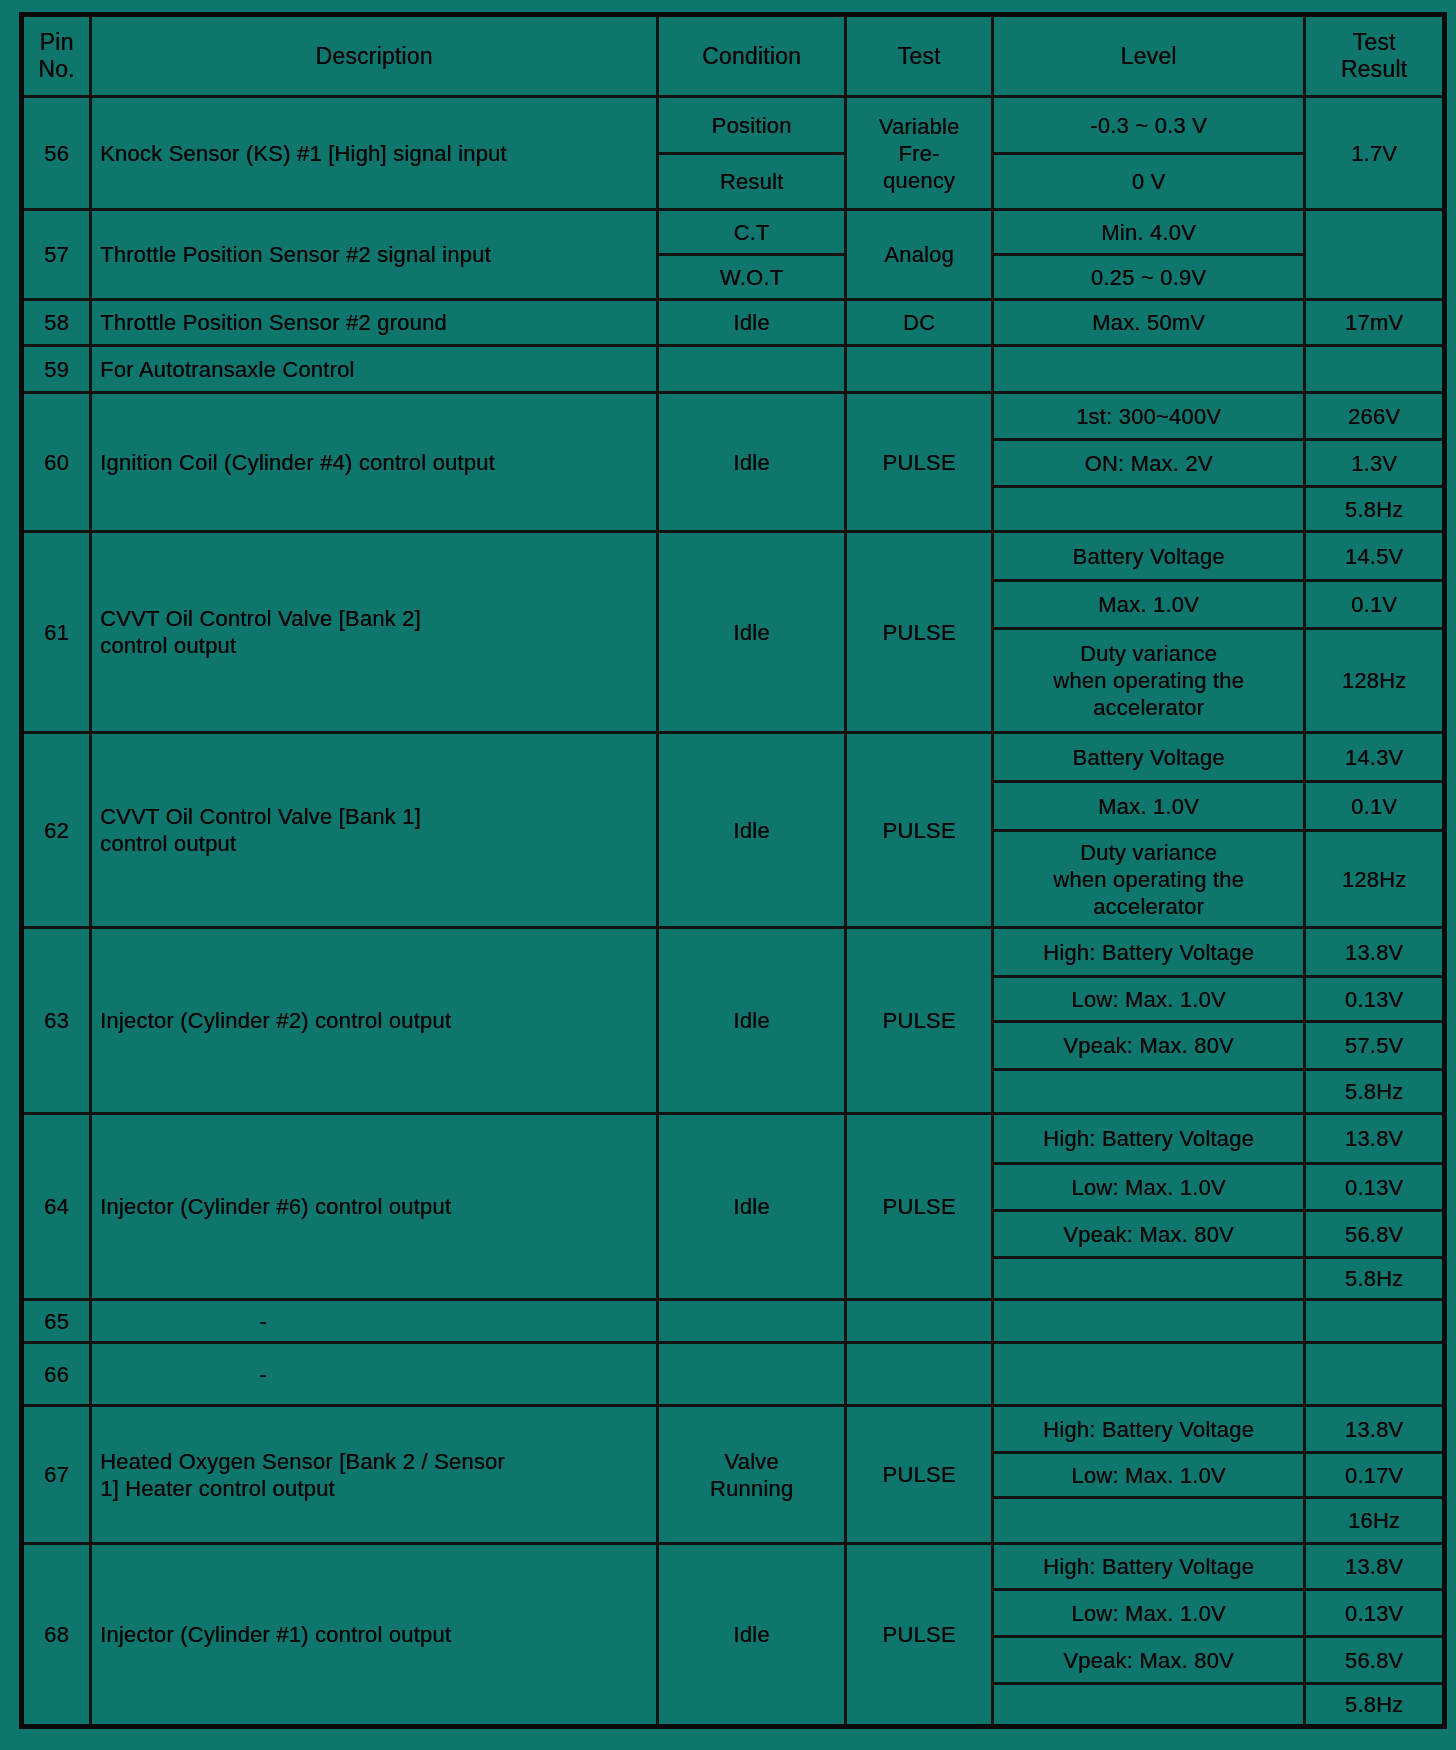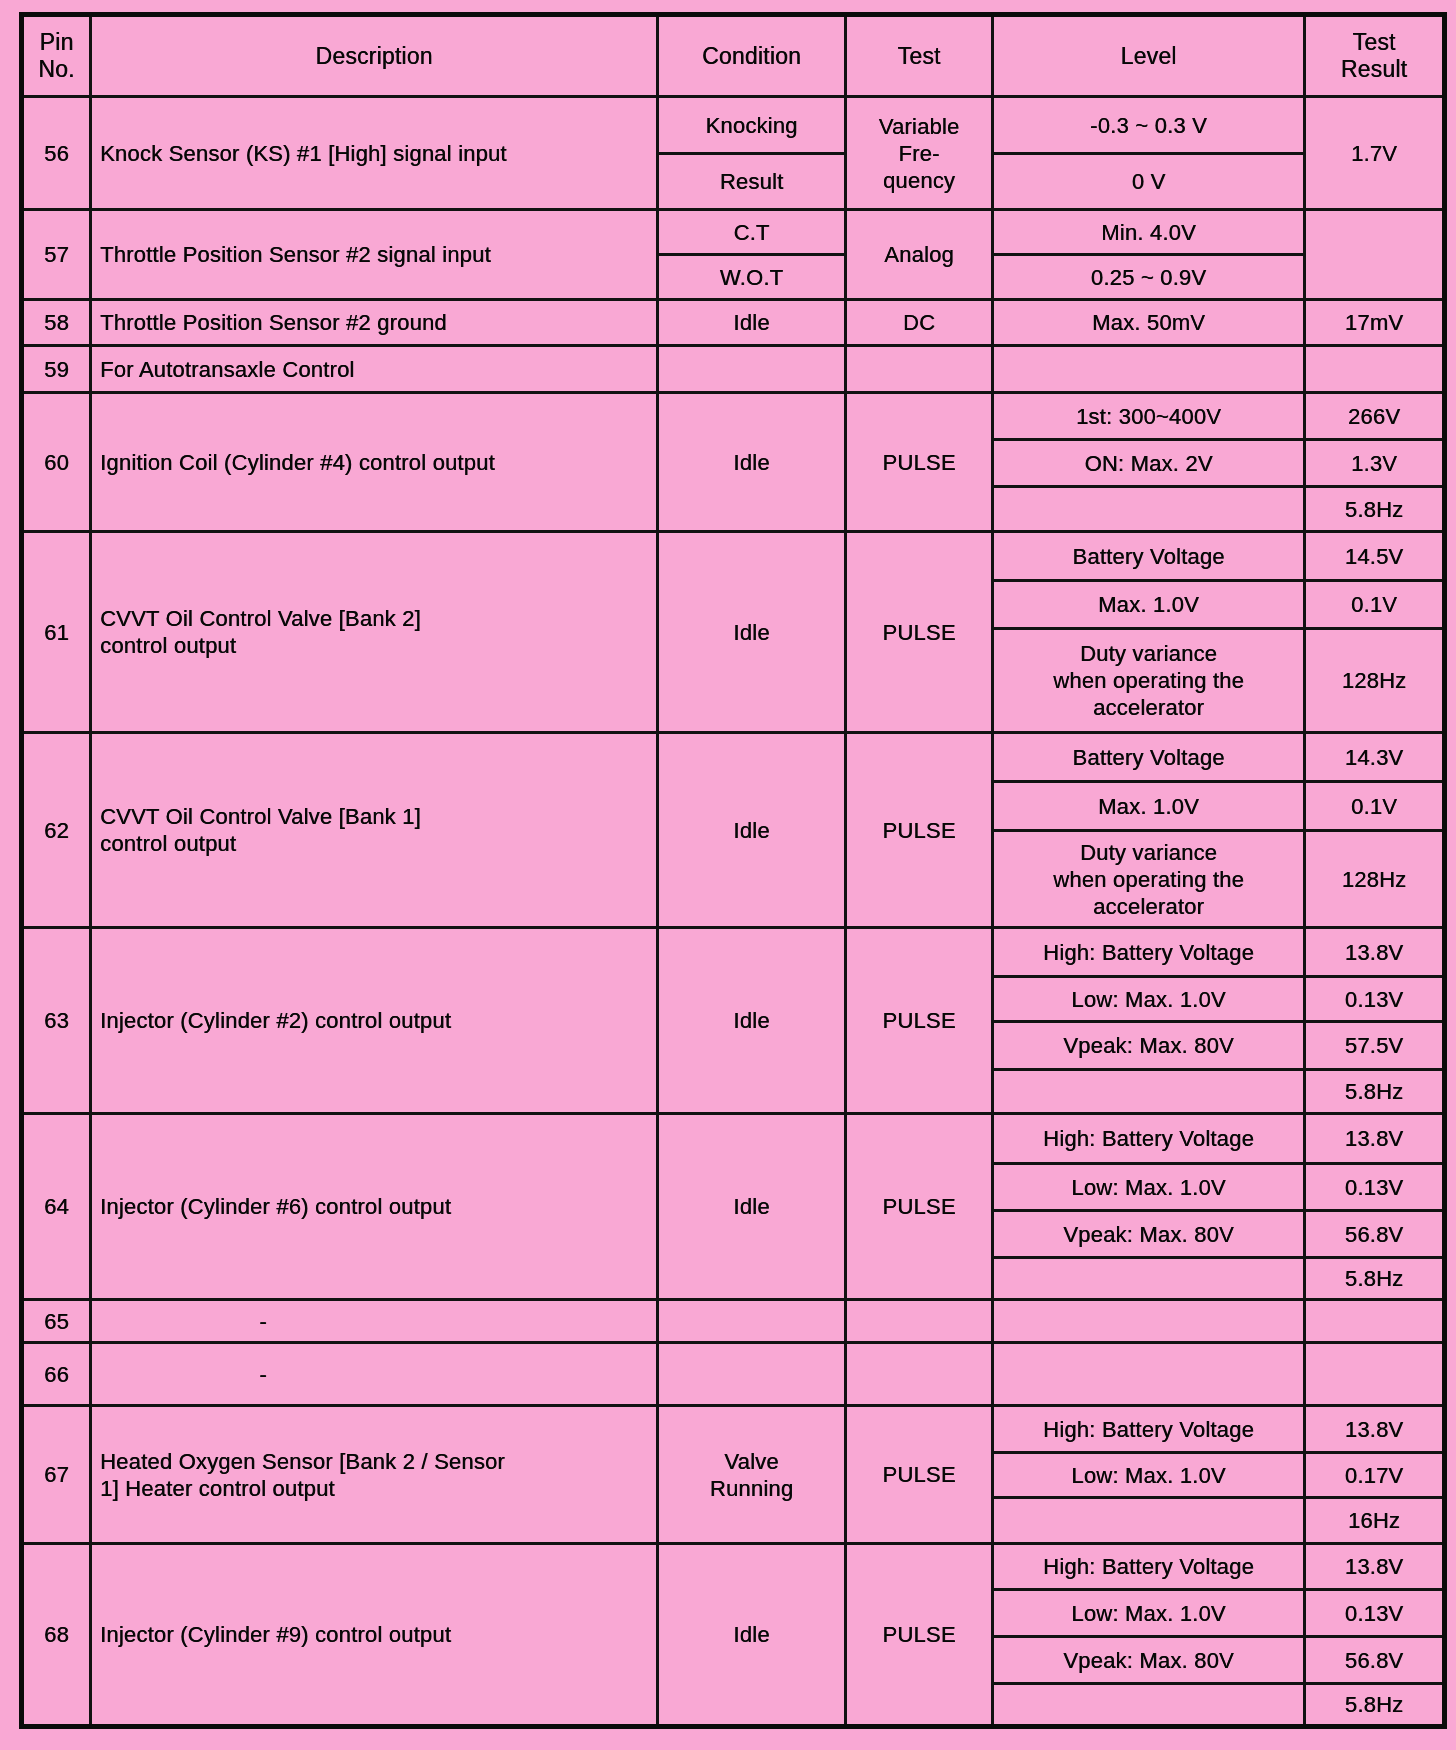--- a/index.html
+++ b/index.html
@@ -5,21 +5,21 @@
   * { box-sizing: border-box; }
   html, body { margin: 0; padding: 0; }
   body {
     width: 1456px; height: 1750px;
     background: #f6f6f4;
     font-family: "Liberation Sans", sans-serif;
   }
   .page {
     position: relative;
     width: 1456px; height: 1750px;
-    background: #f9a8d4;
+    background: #0f766e;
     overflow: hidden;
   }
   table.pin-table {
     position: absolute;
     left: 19px; top: 12px;
     width: 1423px;
     border-collapse: collapse;
     table-layout: fixed;
     border: 5px solid #0b0b0b;
   }
@@ -63,21 +63,21 @@
       <th>Condition</th>
       <th>Test</th>
       <th>Level</th>
       <th class="ml">Test
 Result</th>
     </tr>
 
     <tr style="height:57px">
       <td rowspan="2">56</td>
       <td rowspan="2" class="desc ml">Knock Sensor (KS) #1 [High] signal input</td>
-      <td>Knocking</td>
+      <td>Position</td>
       <td rowspan="2" class="ml">Variable
 Fre-
 quency</td>
       <td>-0.3 ~ 0.3 V</td>
       <td rowspan="2">1.7V</td>
     </tr>
     <tr style="height:56px">
       <td>Result</td>
       <td>0 V</td>
     </tr>
@@ -244,21 +244,21 @@
       <td>Low: Max.  1.0V</td>
       <td>0.17V</td>
     </tr>
     <tr style="height:46px">
       <td></td>
       <td>16Hz</td>
     </tr>
 
     <tr style="height:46px">
       <td rowspan="4">68</td>
-      <td rowspan="4" class="desc ml">Injector (Cylinder #9) control output</td>
+      <td rowspan="4" class="desc ml">Injector (Cylinder #1) control output</td>
       <td rowspan="4">Idle</td>
       <td rowspan="4" class="ml">PULSE</td>
       <td>High: Battery Voltage</td>
       <td>13.8V</td>
     </tr>
     <tr style="height:47px">
       <td>Low: Max.  1.0V</td>
       <td>0.13V</td>
     </tr>
     <tr style="height:47px">

